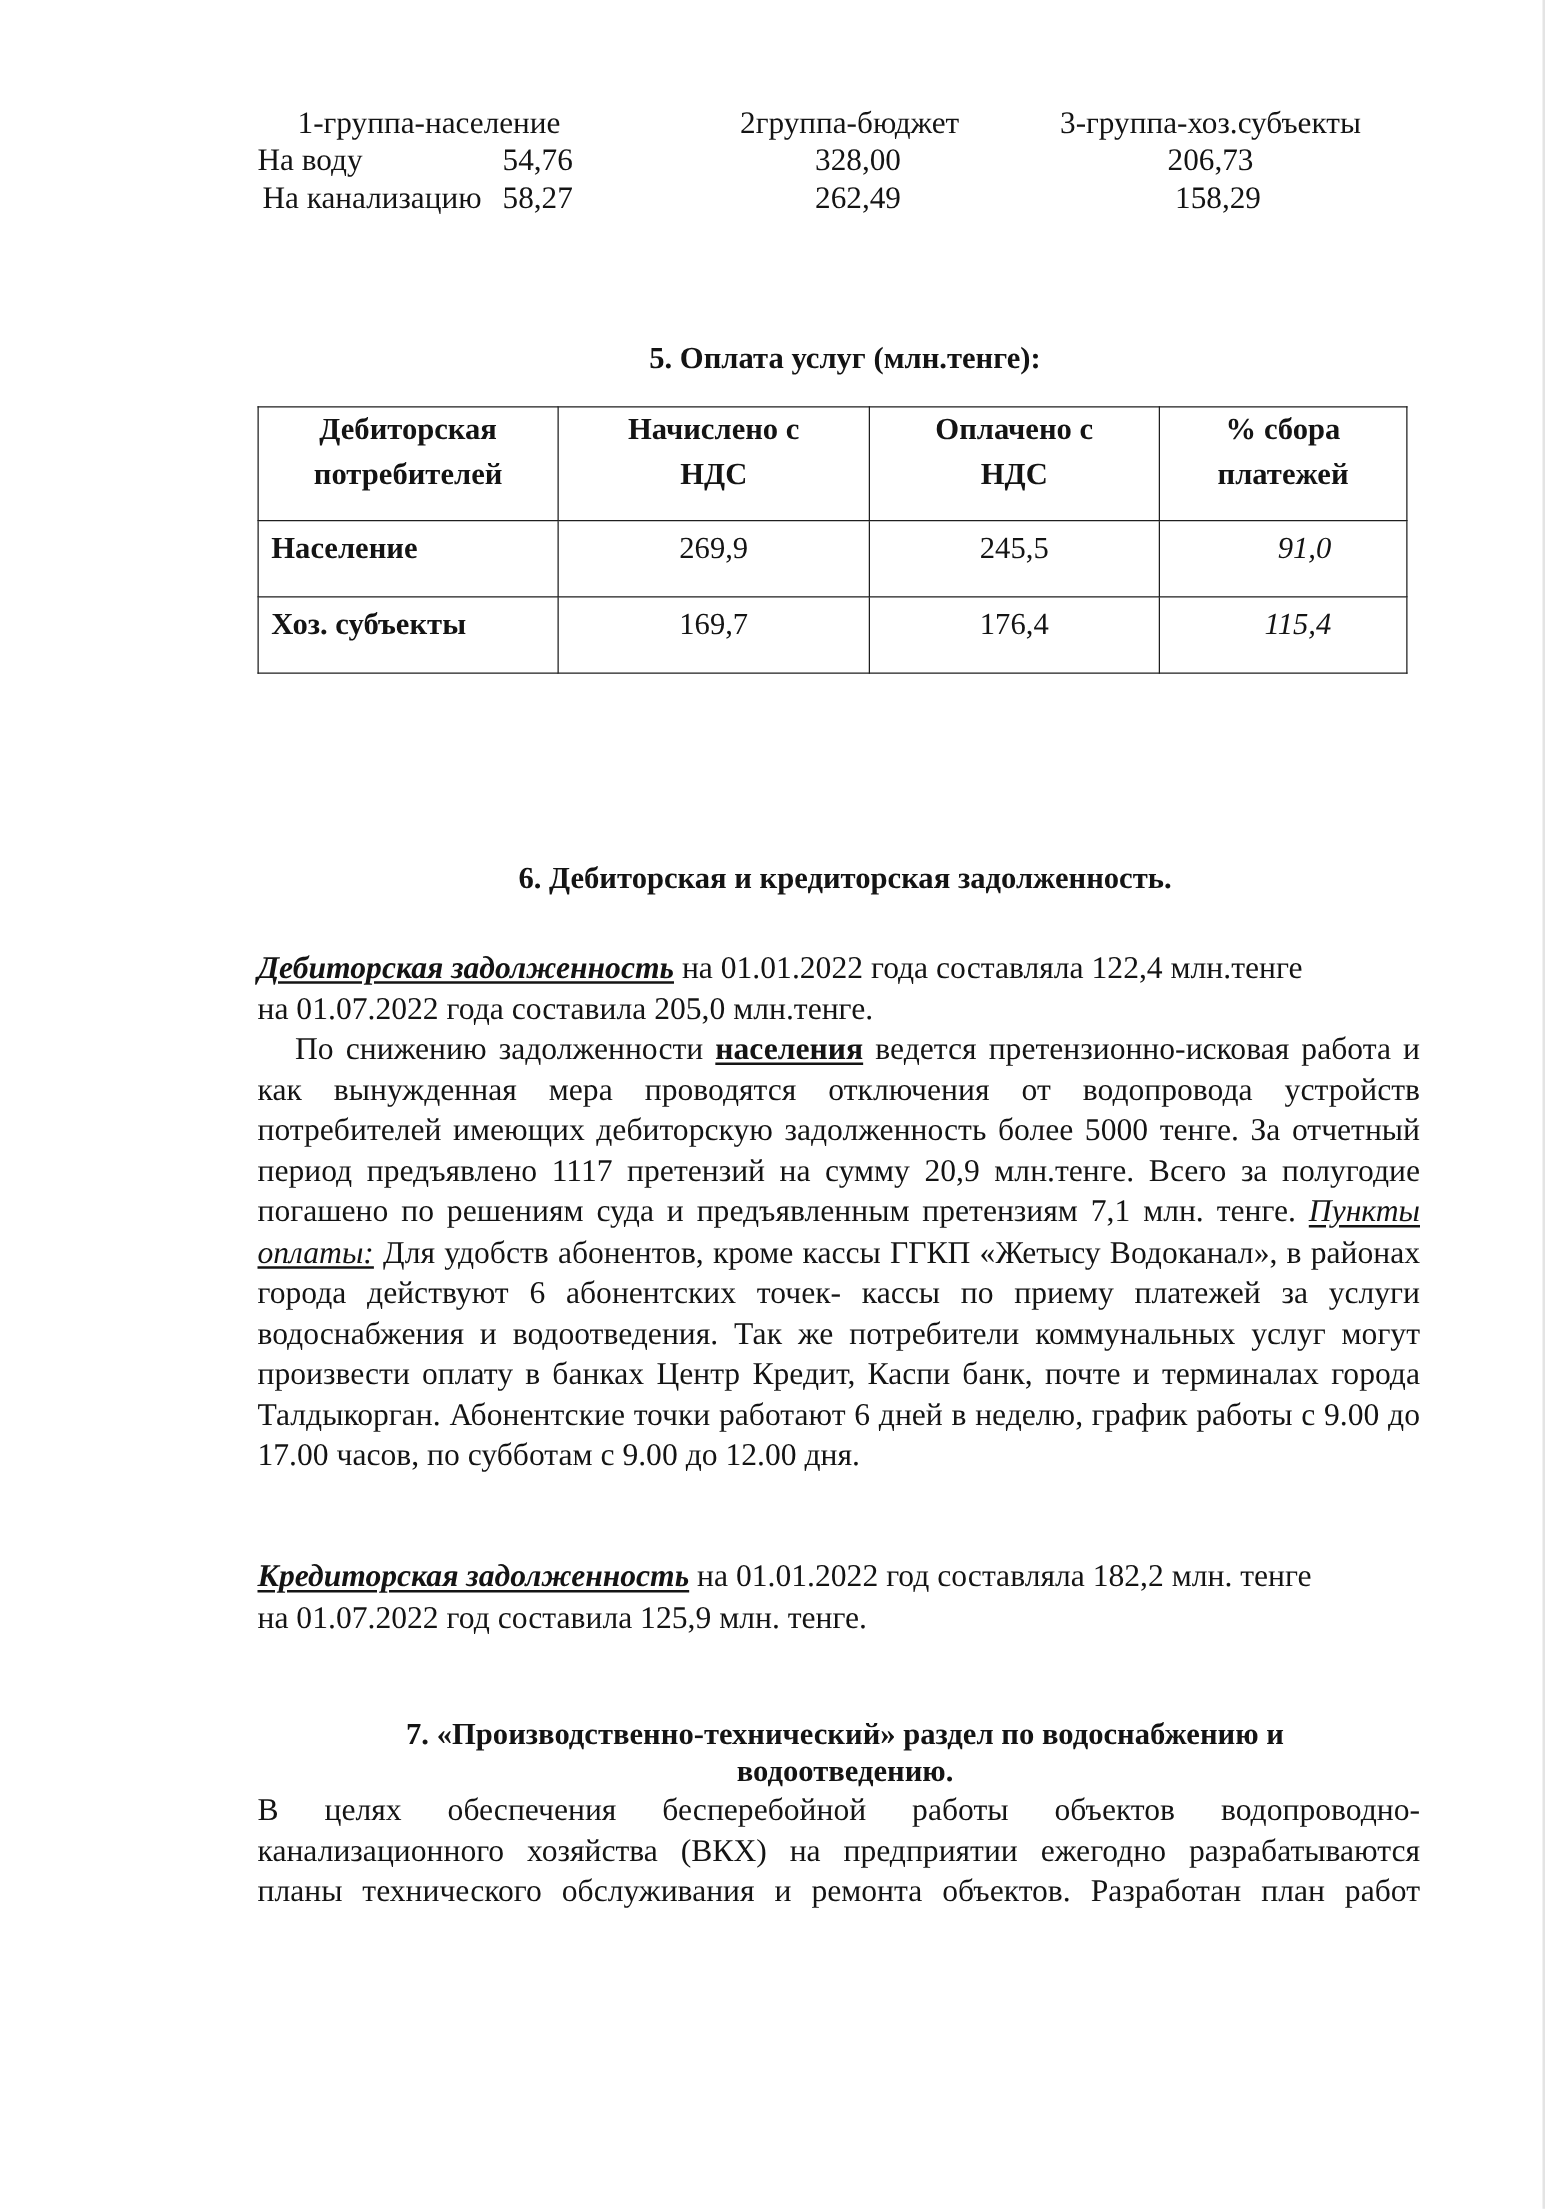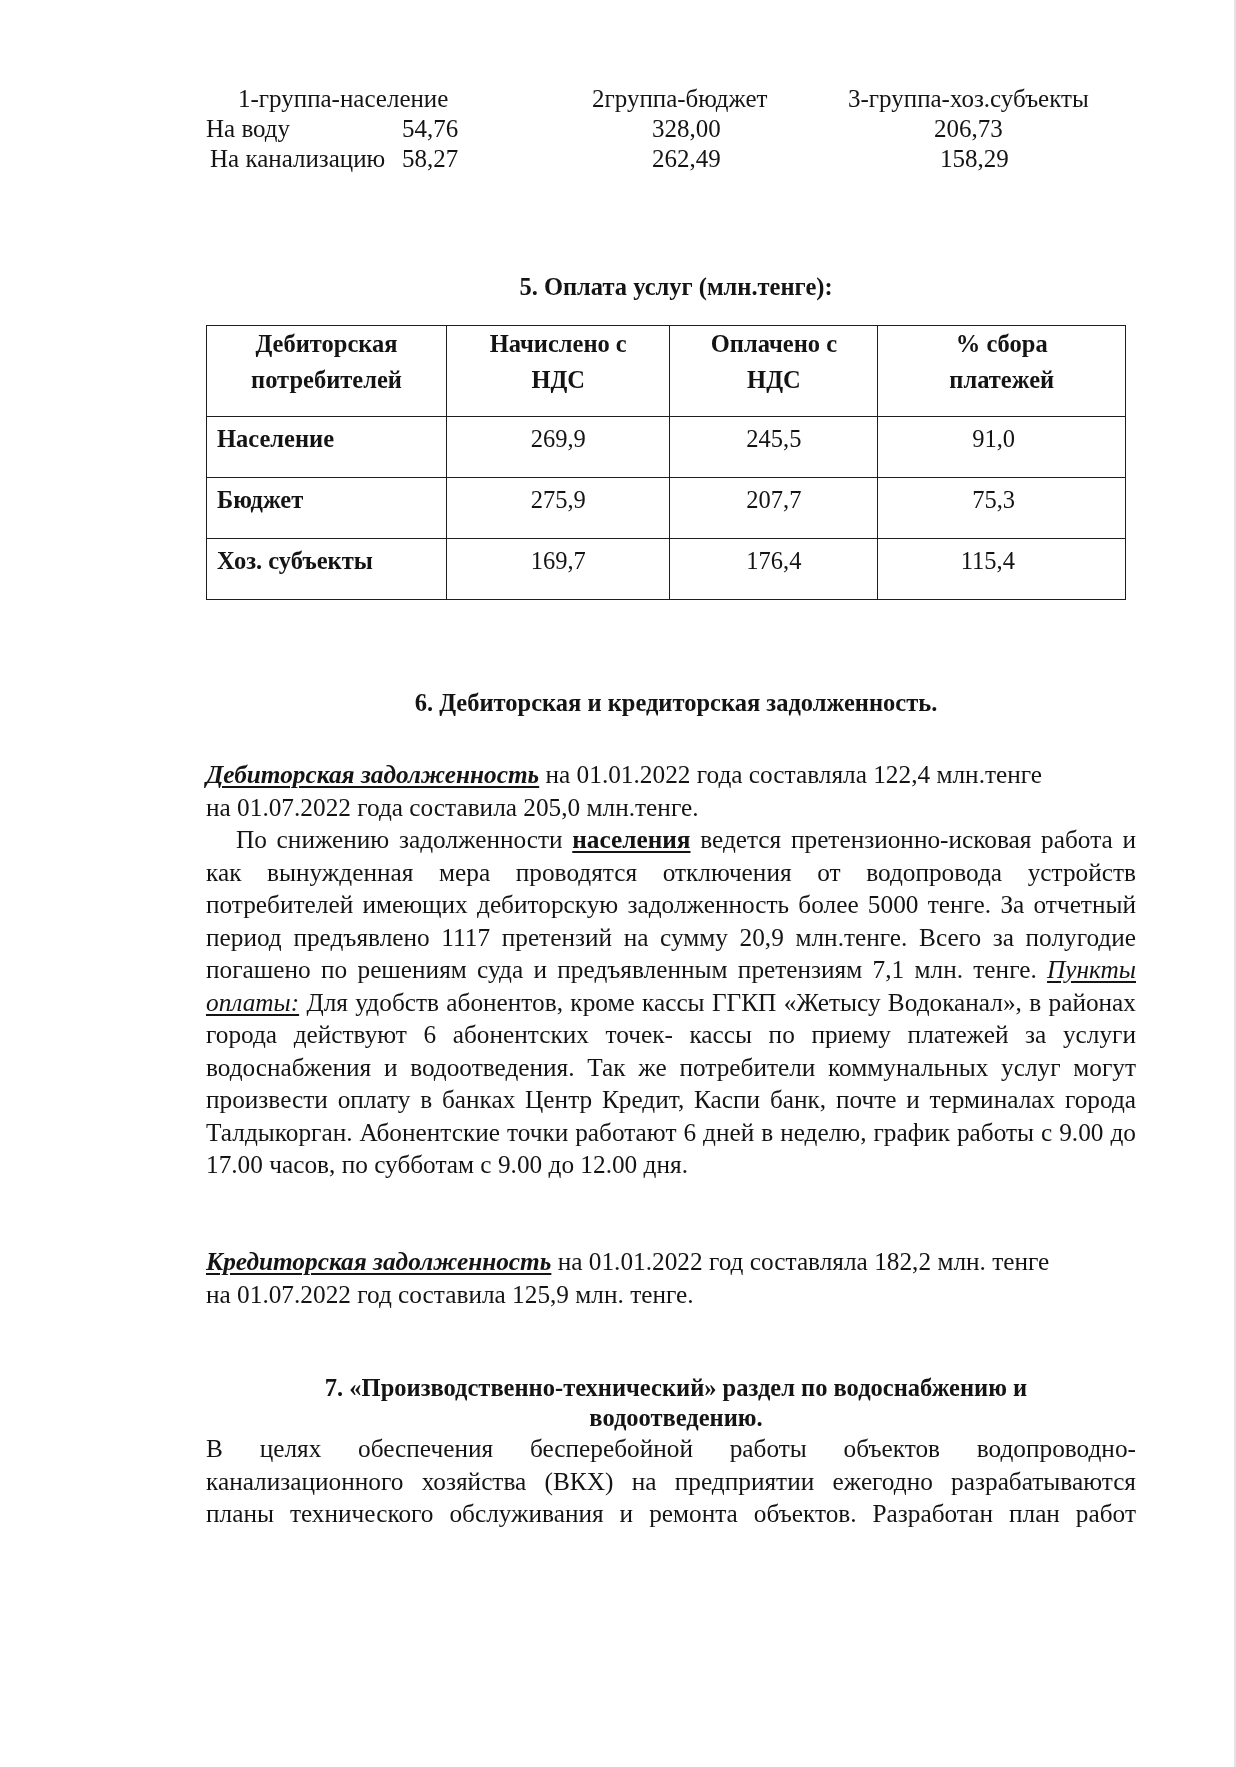--- a/index.html
+++ b/index.html
@@ -23,21 +23,21 @@
     position: absolute; left: 206px; top: 325px; width: 920px;
     border-collapse: collapse; font-size: 24.5px;
   }
   .pay-table td, .pay-table th {
     border: 1.6px solid #1e1e1e; padding: 0 10px; vertical-align: top;
   }
   .pay-table th { font-weight: bold; text-align: center; height: 90px; line-height: 36px; padding-top: 0px; }
   .pay-table td { height: 55px; line-height: 34px; padding-top: 5px; }
   .pay-table td.name { font-weight: bold; text-align: left; width: 219px; }
   .pay-table td.num { text-align: center; }
-  .pay-table td.num.pct { text-align: right; padding-right: 110px; }
+  .pay-table td.num.pct { text-align: right; padding-right: 60px; font-style: italic; }
   .pay-table tr.total td { font-weight: bold; }
   .pay-table tr.total td.num { }
 
   
   .para { position: absolute; left: 206px; width: 930px; font-size: 25.3px; line-height: 32.5px; text-align: justify; }
   .para p { margin: 0; }
   .indent { text-indent: 30px; }
   .bi-u { font-weight: bold; font-style: italic; text-decoration: underline; text-decoration-thickness: 2px; text-underline-offset: 3px; }
   .b-u { font-weight: bold; text-decoration: underline; text-decoration-thickness: 2px; text-underline-offset: 3px; }
   .i-u { font-style: italic; text-decoration: underline; text-underline-offset: 3px; }
@@ -76,26 +76,20 @@
       <th><span>Оплачено с</span><br><span>НДС</span></th>
       <th><span>% сбора</span><br><span>платежей</span></th>
     </tr>
     <tr>
       <td class="name">Население</td>
       <td class="num">269,9</td>
       <td class="num">245,5</td>
       <td class="num pct">91,0</td>
     </tr>
     <tr>
-      <td class="name">Бюджет</td>
-      <td class="num">275,9</td>
-      <td class="num">207,7</td>
-      <td class="num pct">75,3</td>
-    </tr>
-    <tr>
       <td class="name">Хоз. субъекты</td>
       <td class="num">169,7</td>
       <td class="num">176,4</td>
       <td class="num pct">115,4</td>
     </tr>
   </tbody>
     </table>
 
   <div class="heading" style="top:688px;">6. Дебиторская и кредиторская задолженность.</div>
 

